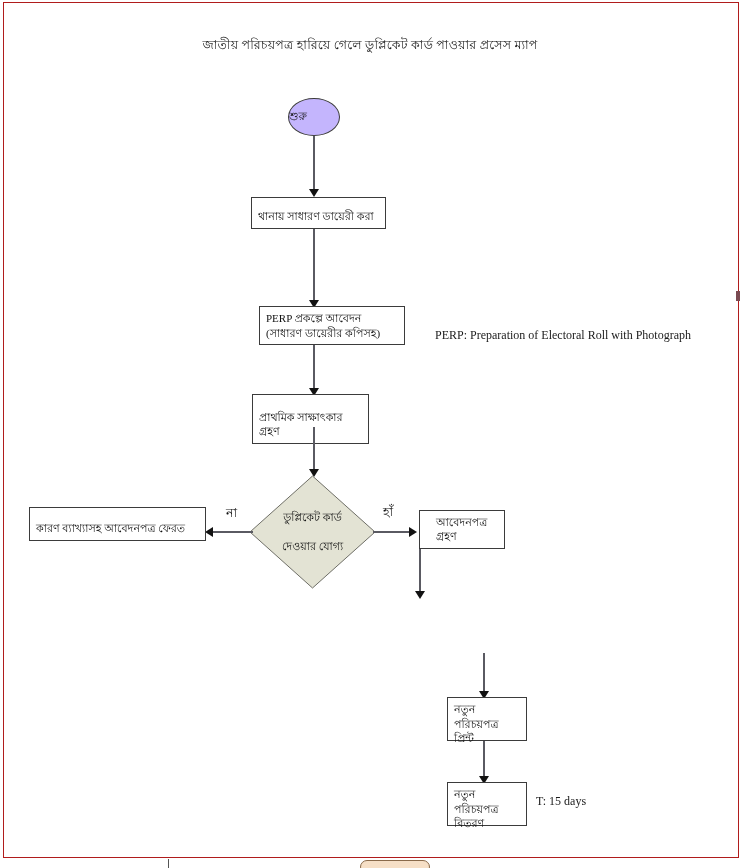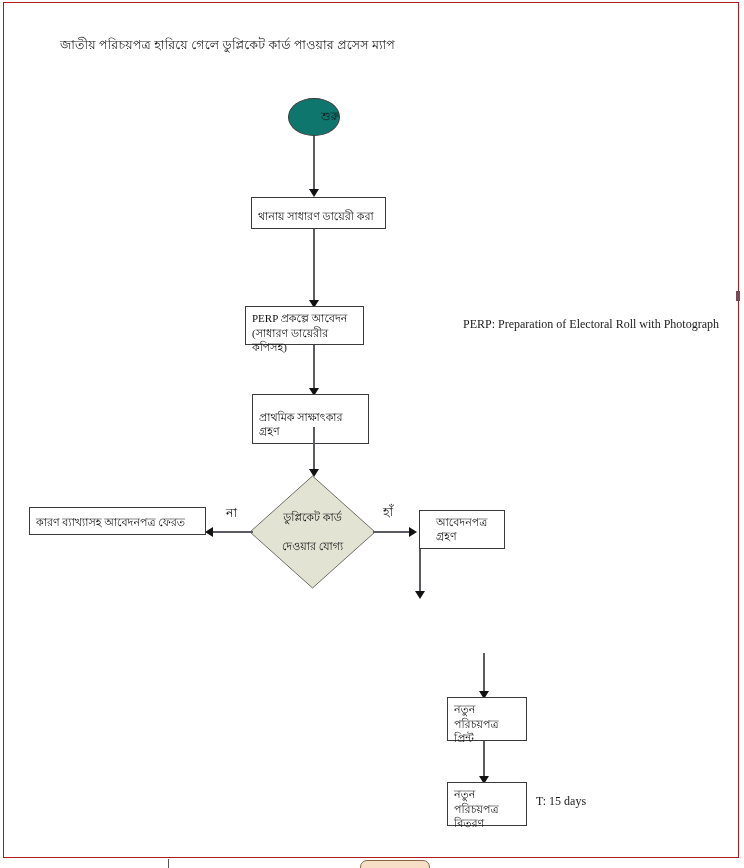--- a/index.html
+++ b/index.html
@@ -56,21 +56,21 @@
     width: 1px;
     height: 9px;
     background: #555555;
   }
 
   #chart-title {
     position: absolute;
     left: 60px;
     top: 36px;
     width: 620px;
-    text-align: left;
+    text-align: center;
     font-size: 12.5px;
     color: #1a1a1a;
     letter-spacing: 0.2px;
   }
 
   .node {
     position: absolute;
     box-sizing: border-box;
     background: #ffffff;
     border: 1px solid #3b3b3b;
@@ -82,26 +82,26 @@
     align-items: flex-end;
   }
   .node.multi {
     align-items: flex-start;
   }
   .node .txt { display: block; width: 100%; }
 
   .terminator {
     position: absolute;
     box-sizing: border-box;
-    background: #0f766e;
+    background: #c4b5fd;
     border: 1px solid #3b3b3b;
     border-radius: 50%;
     display: flex;
     align-items: center;
-    justify-content: flex-end;
+    justify-content: flex-start;
     font-size: 11px;
     color: #111111;
   }
 
   .decision-wrap {
     position: absolute;
   }
   .decision-shape {
     position: absolute;
     left: 0;
@@ -181,28 +181,28 @@
   <div class="conn v" style="left:313px; top:136px; height:55px;"></div>
   <div class="arrow down" style="left:309px; top:189px;"></div>
 
   <div class="node" style="left:251px; top:197px; width:135px; height:32px;">
     <span class="txt">থানায় সাধারণ ডায়েরী করা</span>
   </div>
 
   <div class="conn v" style="left:313px; top:229px; height:76px;"></div>
   <div class="arrow down" style="left:309px; top:300px;"></div>
 
-  <div class="node multi" style="left:245px; top:306px; width:119px; height:39px;">
+  <div class="node multi" style="left:259px; top:306px; width:146px; height:39px;">
     <span class="txt">
       <span>PERP প্রকল্পে আবেদন</span><br>
       <span>(সাধারণ ডায়েরীর কপিসহ)</span>
     </span>
   </div>
 
-  <div class="side-note" style="left:435px; top:317px;margin-left:28px;">PERP: Preparation of Electoral Roll with Photograph</div>
+  <div class="side-note" style="left:435px; top:328px;">PERP: Preparation of Electoral Roll with Photograph</div>
 
   <div class="conn v" style="left:313px; top:345px; height:48px;"></div>
   <div class="arrow down" style="left:309px; top:388px;"></div>
 
   <div class="node" style="left:252px; top:394px; width:117px; height:50px;">
     <span class="txt">প্রাথমিক সাক্ষাৎকার গ্রহণ</span>
   </div>
 
   <div class="conn v" style="left:313px; top:427px; height:47px;"></div>
   <div class="arrow down" style="left:309px; top:469px;"></div>
@@ -216,21 +216,21 @@
         <span>ডুপ্লিকেট কার্ড</span><br>
         <span>দেওয়ার যোগ্য</span>
       </span>
     </div>
   </div>
 
   <div class="conn h" style="left:213px; top:531px; width:40px;"></div>
   <div class="arrow left" style="left:205px; top:527px;"></div>
   <div class="edge-label" style="left:226px; top:504px;">না</div>
 
-  <div class="node" style="left:29px; top:507px; width:177px; height:28px;">
+  <div class="node" style="left:29px; top:507px; width:177px; height:34px;">
     <span class="txt">কারণ ব্যাখ্যাসহ আবেদনপত্র ফেরত</span>
   </div>
 
   <div class="conn h" style="left:373px; top:531px; width:40px;"></div>
   <div class="arrow right" style="left:409px; top:527px;"></div>
   <div class="edge-label" style="left:383px; top:503px;">হাঁ</div>
 
   <div class="node" style="left:419px; top:510px; width:86px; height:39px;padding-left:16px;">
     <span class="txt">আবেদনপত্র গ্রহণ</span>
   </div>

